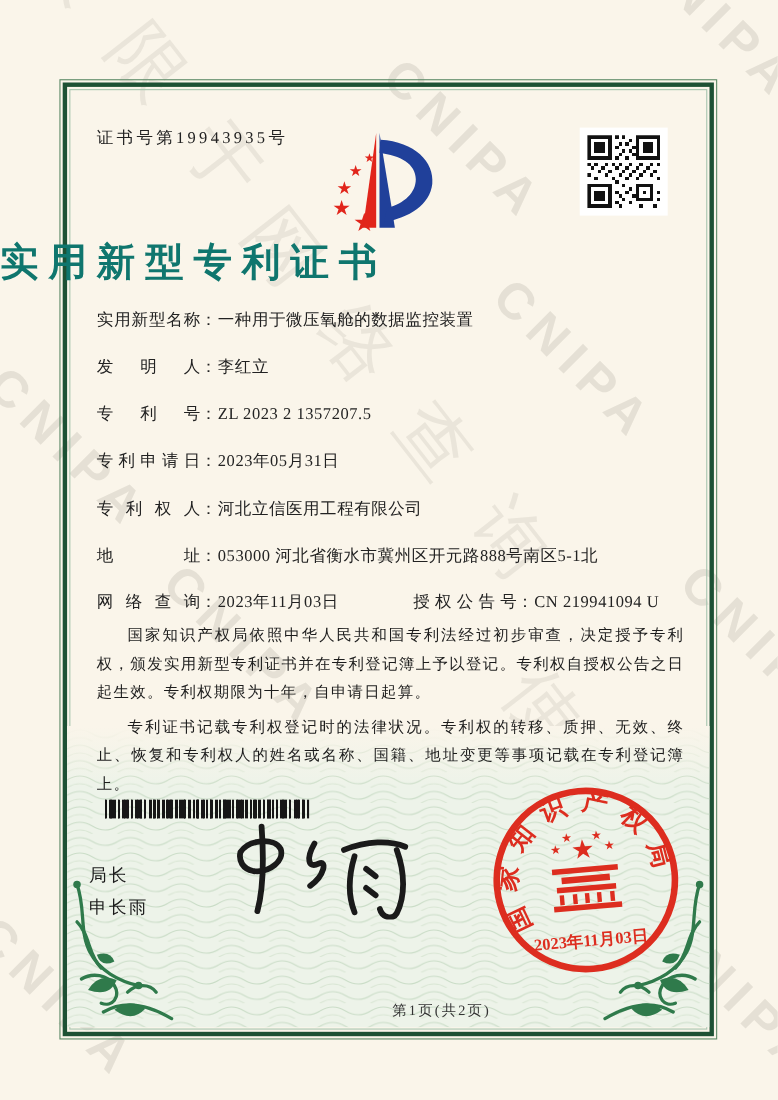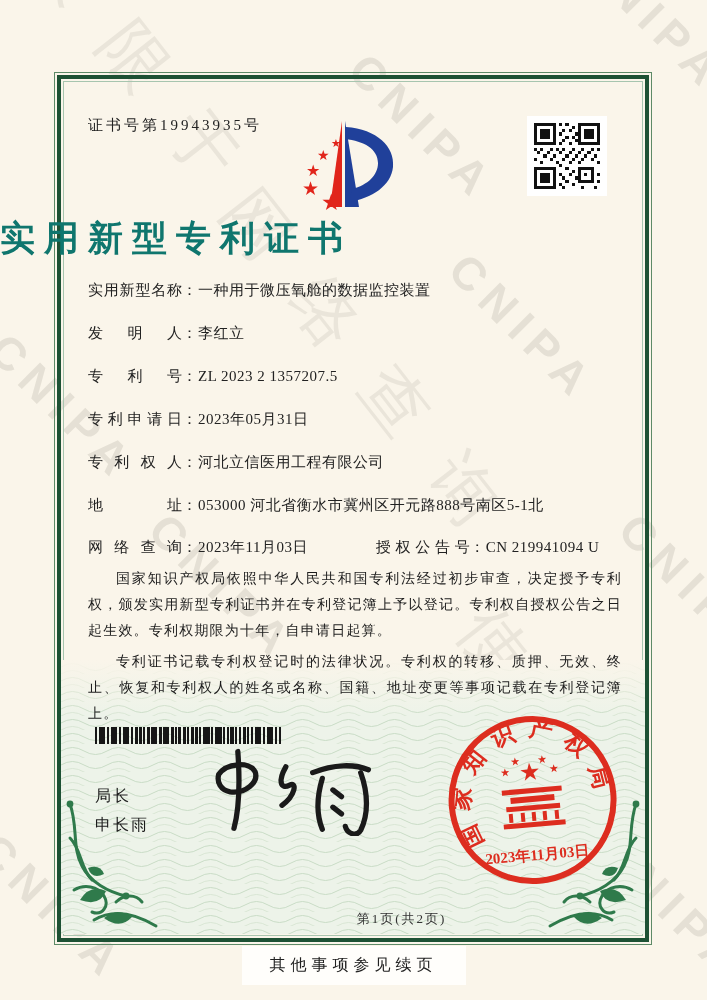--- a/index.html
+++ b/index.html
@@ -47,21 +47,21 @@
   .paras{position:absolute;left:88px;top:566px;width:534px;font-size:14px;
          line-height:26px;letter-spacing:1.2px;color:#1c1c1c;}
   .paras p{margin:0 0 5px 0;text-indent:2em;text-align:justify;}
 
   .barcode{position:absolute;left:95px;top:727px;width:186px;height:17px;
     background:
       repeating-linear-gradient(90deg,#161616 0 2px,transparent 2px 4px),
       repeating-linear-gradient(90deg,#161616 0 1px,transparent 1px 6px),
       repeating-linear-gradient(90deg,transparent 0 5px,#161616 5px 8px,transparent 8px 13px);}
 
-  .signer{position:absolute;left:95px;font-size:16px;letter-spacing:2px;
+  .signer{position:absolute;left:81px;font-size:16px;letter-spacing:2px;
           font-family:Liberation Sans, sans-serif;color:#1a1a1a;}
   .signer.t1{top:786px;} .signer.t2{top:815px;}
   .signature{position:absolute;left:196px;top:740px;}
 
   .seal{position:absolute;left:445px;top:712px;transform:rotate(-5deg);opacity:.95;}
 
   .page-no{position:absolute;left:0;top:910px;width:707px;text-align:center;
            font-size:13px;letter-spacing:2px;color:#333;margin-left:48px;}
 
   .footer-box{position:absolute;left:50%;top:946px;transform:translateX(-50%);
@@ -255,17 +255,14 @@
           <rect x="97" y="100" width="4" height="9"></rect>
         <rect x="109" y="100" width="4" height="9"></rect>
         <rect x="57" y="110" width="62" height="5"></rect>
         <text x="88" y="148" font-size="15" font-weight="bold" text-anchor="middle" font-family="Liberation Serif,serif">2023年11月03日</text>
       </g>
     </svg>
 
     <div class="page-no">第1页(共2页)</div>
   </div>
 
-  <div class="footer-box">
-    <span>其他事项参见续页</span>
-  </div>
 
 </div>
 
 </body></html>

